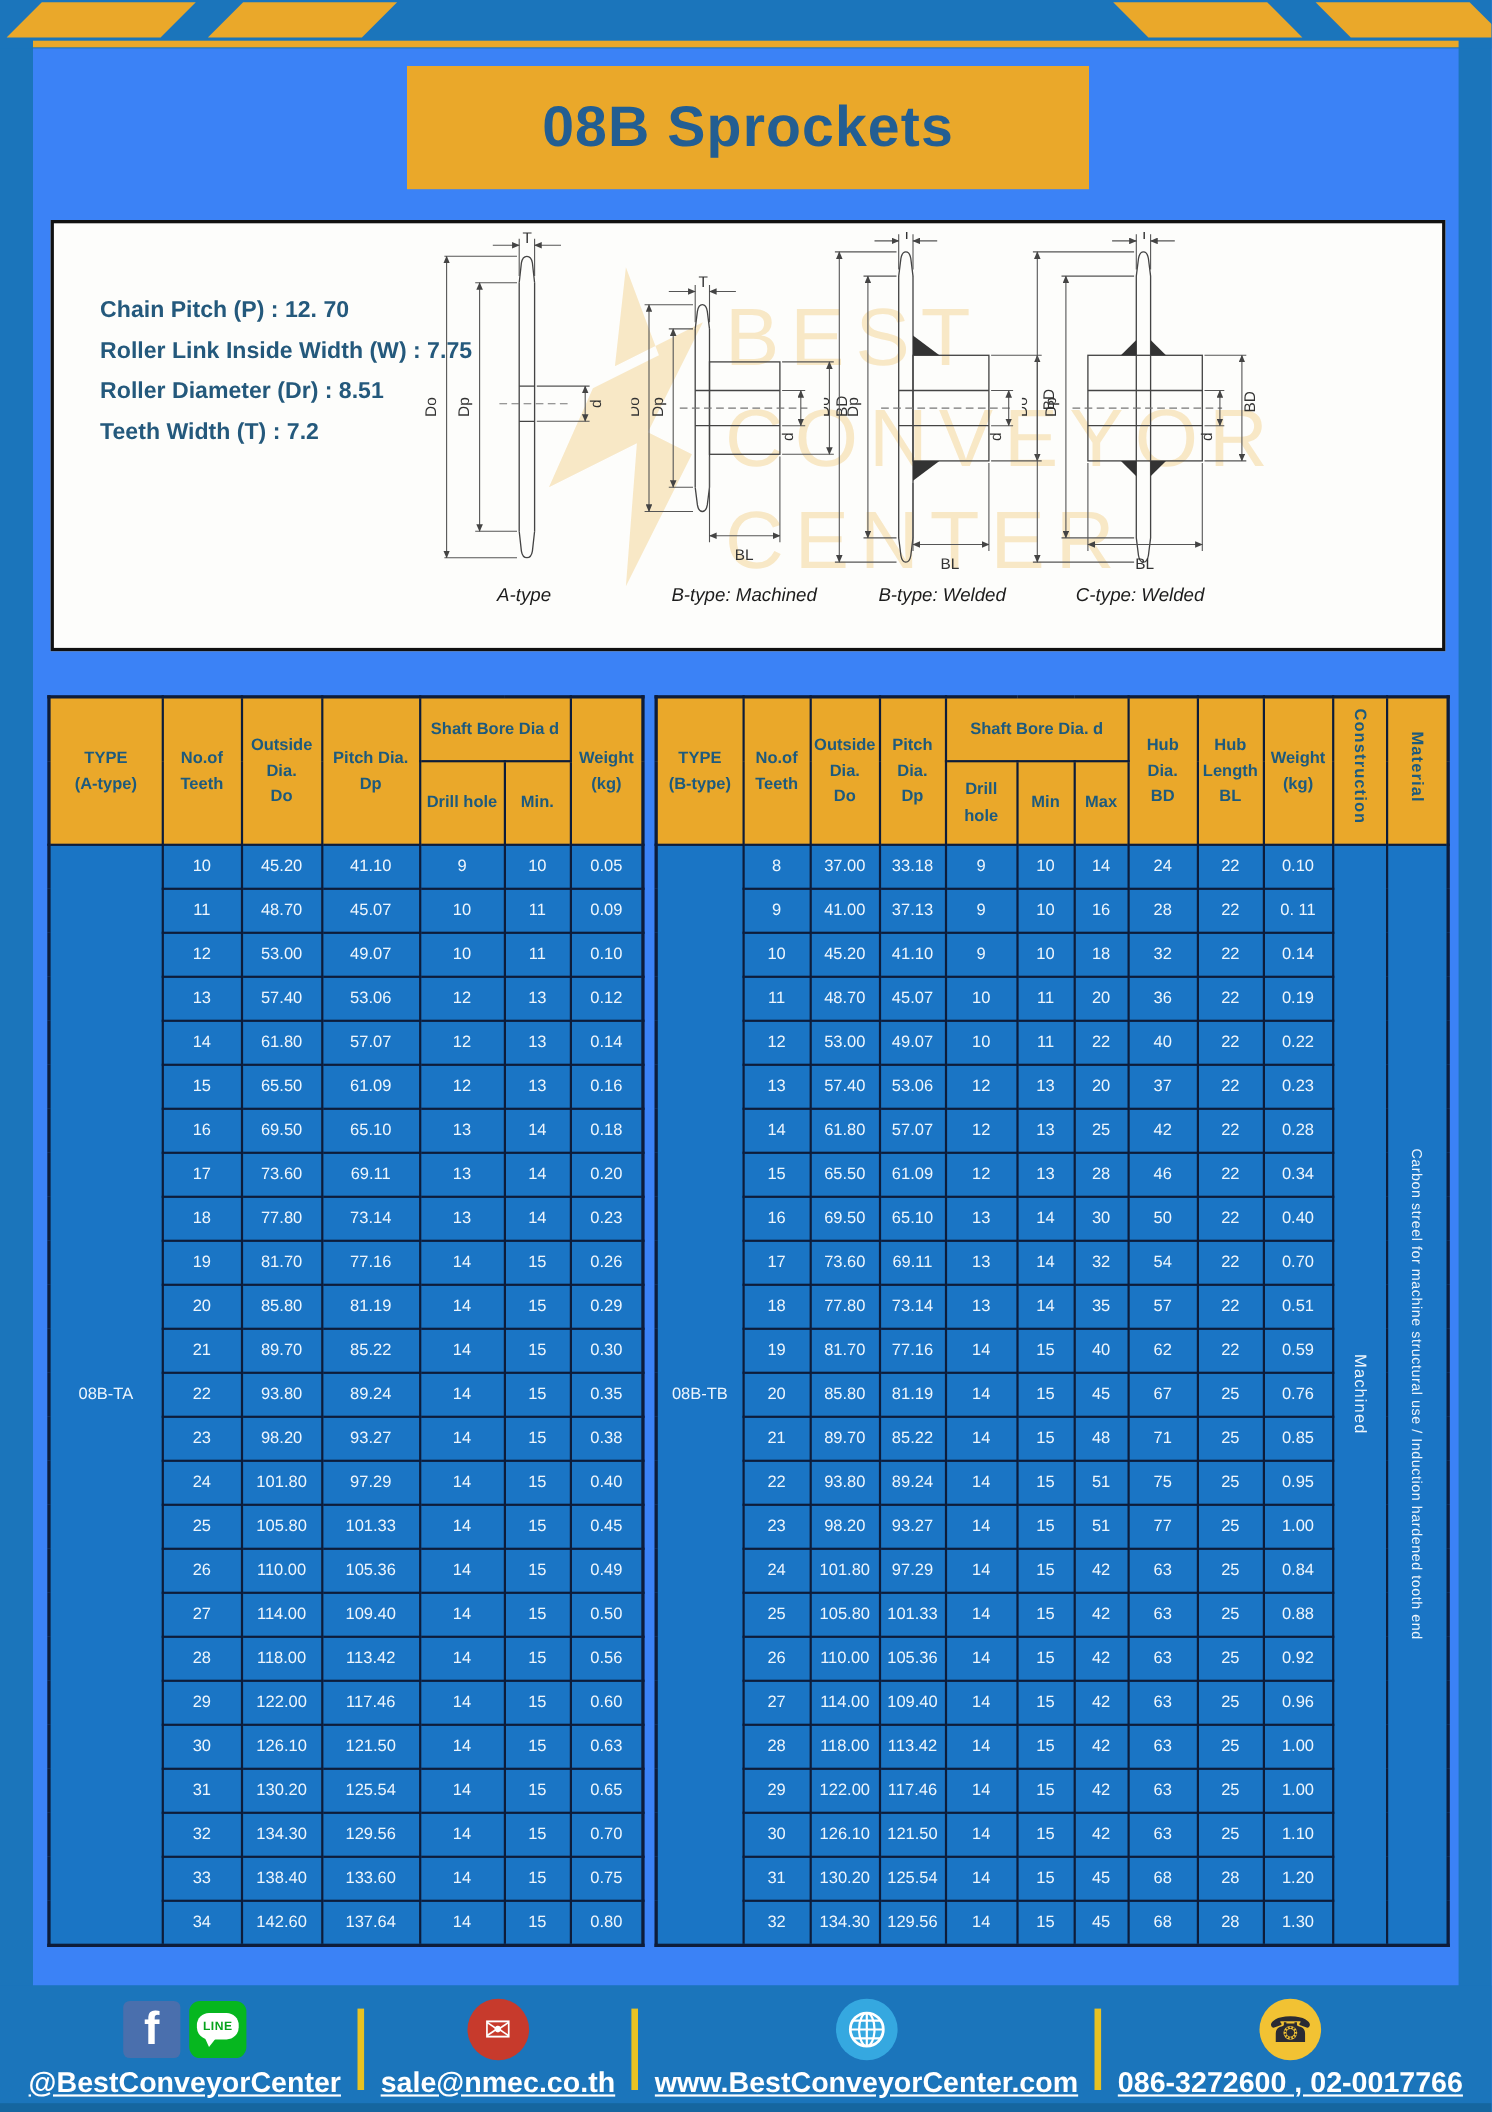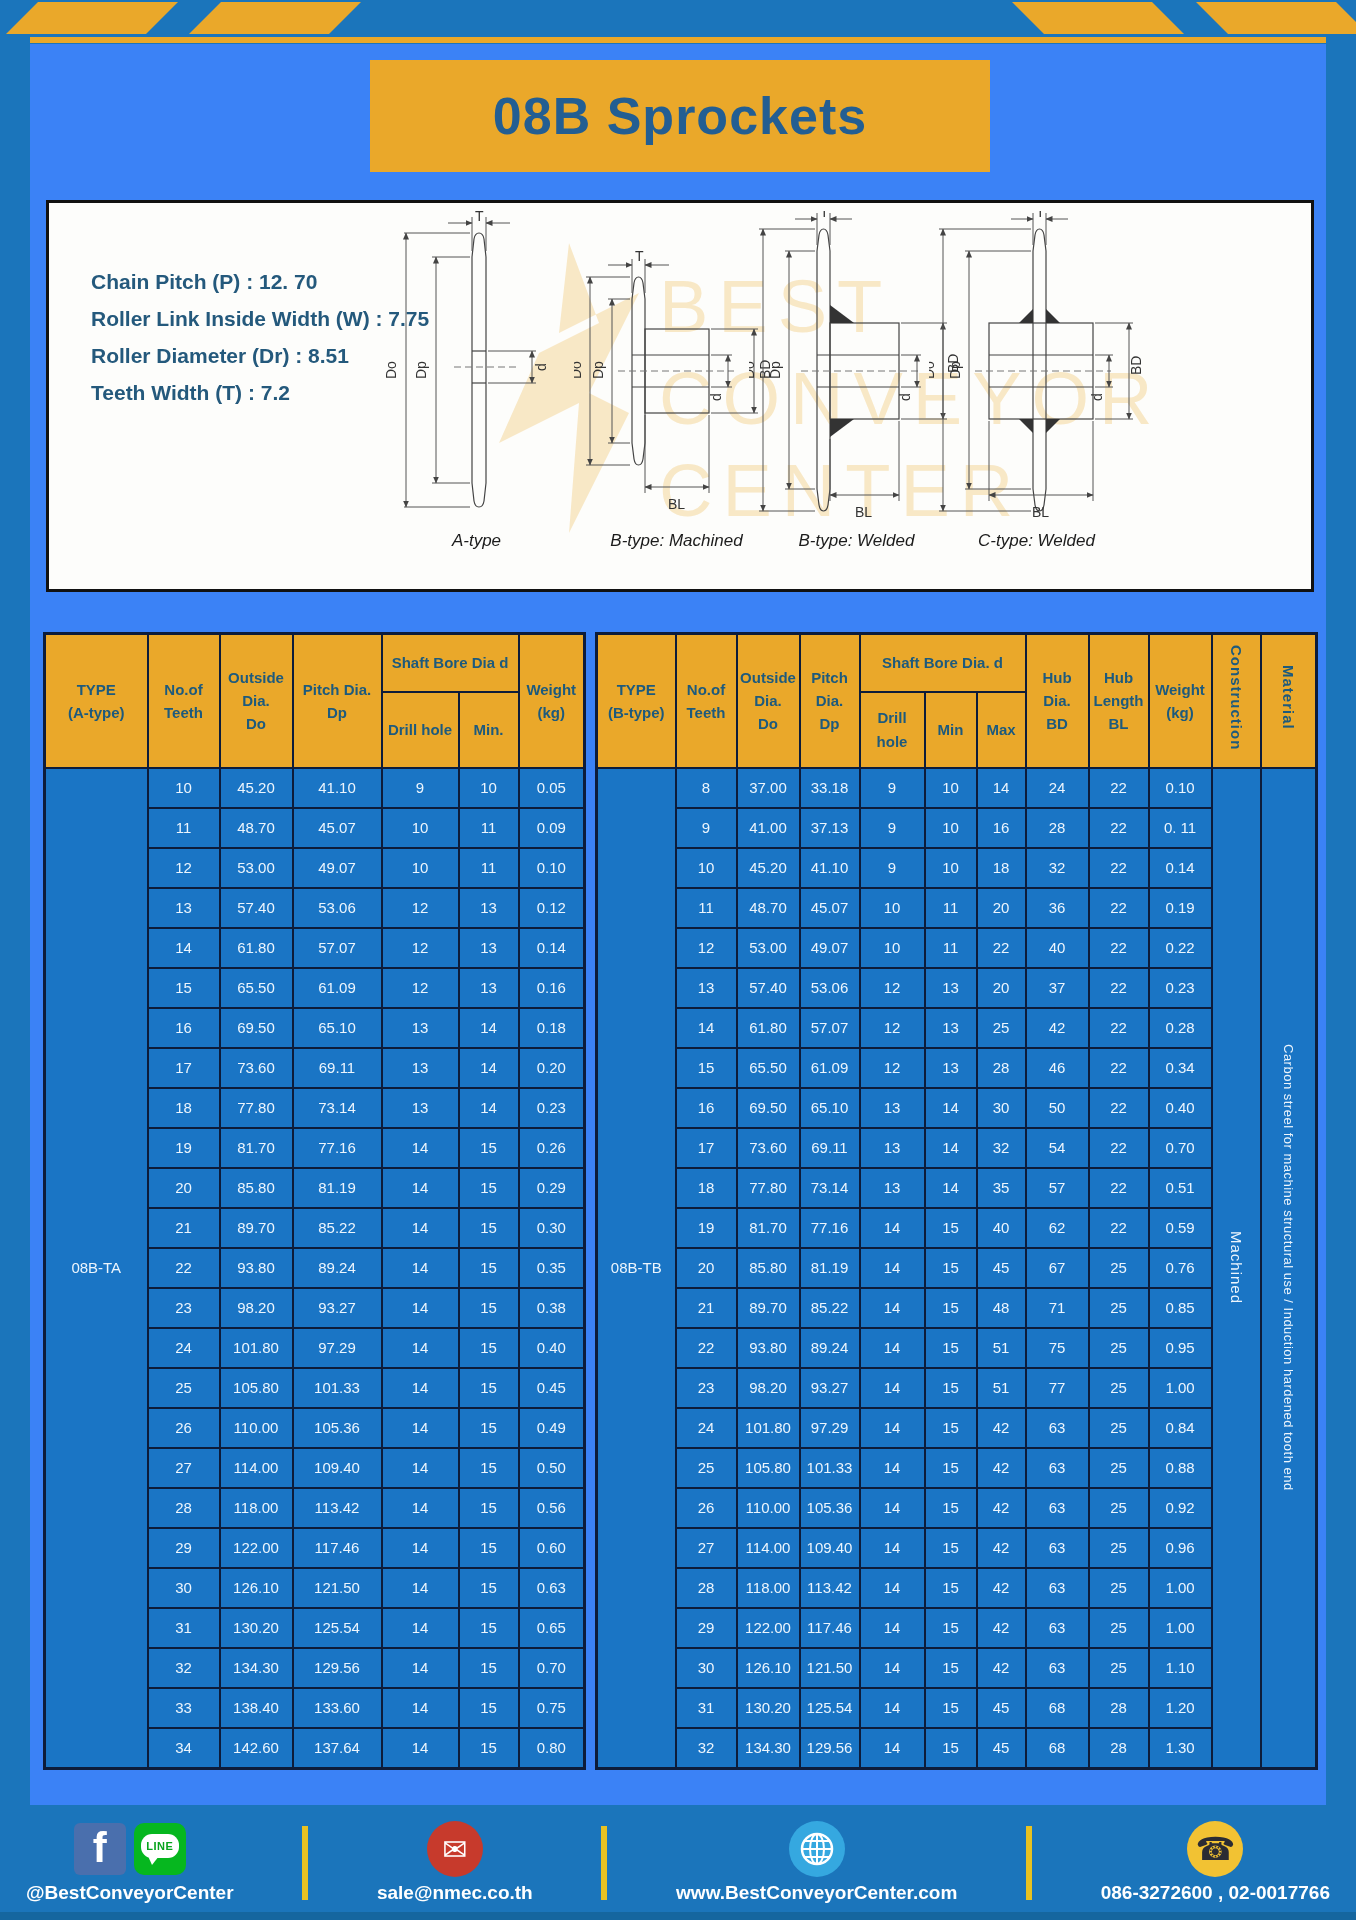--- a/index.html
+++ b/index.html
@@ -47,21 +47,21 @@
   .sub{height:76px;}
   th.vert span{writing-mode:vertical-rl;letter-spacing:1px;display:inline-block;}
   td.vertcell{writing-mode:vertical-rl;font-size:15px;letter-spacing:1px;}
   td.vertcell.material{font-size:13px;letter-spacing:.5px;}
   td.typecell{font-size:16px;}
 
   
   .footer{position:absolute;left:0;top:1805px;width:1356px;height:115px;background:#1b75bb;display:flex;align-items:center;justify-content:space-between;padding:0 26px;box-sizing:border-box;}
   .fgroup{display:flex;flex-direction:column;align-items:center;gap:5px;}
   .ficons{display:flex;gap:8px;align-items:center;height:56px;}
-  .ftext{color:#fff;font-weight:bold;font-size:19px;white-space:nowrap;}
+  .ftext{color:#fff;font-weight:bold;font-size:26px;white-space:nowrap;text-decoration:underline;}
   .fdivider{width:6px;height:74px;background:#e8c222;}
   .icon-fb{width:52px;height:52px;background:#4a6fad;border-radius:6px;color:#fff;font-weight:bold;font-size:42px;line-height:50px;text-align:center;}
   .icon-line{width:52px;height:52px;background:#06b71f;border-radius:10px;position:relative;}
   .icon-line .bubble{position:absolute;left:7px;top:11px;width:38px;height:24px;background:#fff;border-radius:11px;color:#06a31c;font-size:11px;font-weight:bold;text-align:center;line-height:24px;letter-spacing:.5px;}
   .icon-line .tail{position:absolute;left:14px;top:33px;width:0;height:0;border-left:4px solid transparent;border-right:7px solid transparent;border-top:9px solid #fff;}
   .icon-round{width:56px;height:56px;border-radius:50%;display:flex;align-items:center;justify-content:center;}
   .icon-mail{background:#c73a2c;color:#fff;font-size:30px;}
   .icon-globe{background:#35a8e0;}
   .icon-phone{background:#f2c233;color:#2b2b33;font-size:32px;}
   .bottomedge{position:absolute;left:0;top:1912px;width:1356px;height:8px;background:#15669f;}

